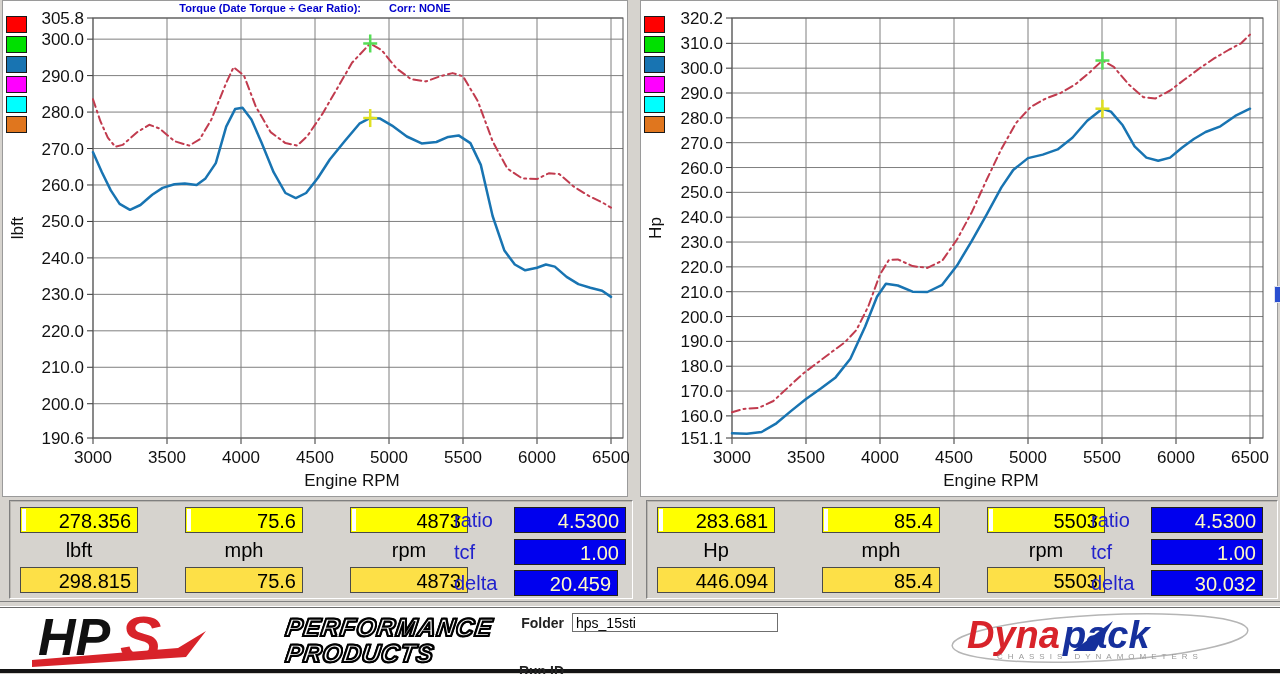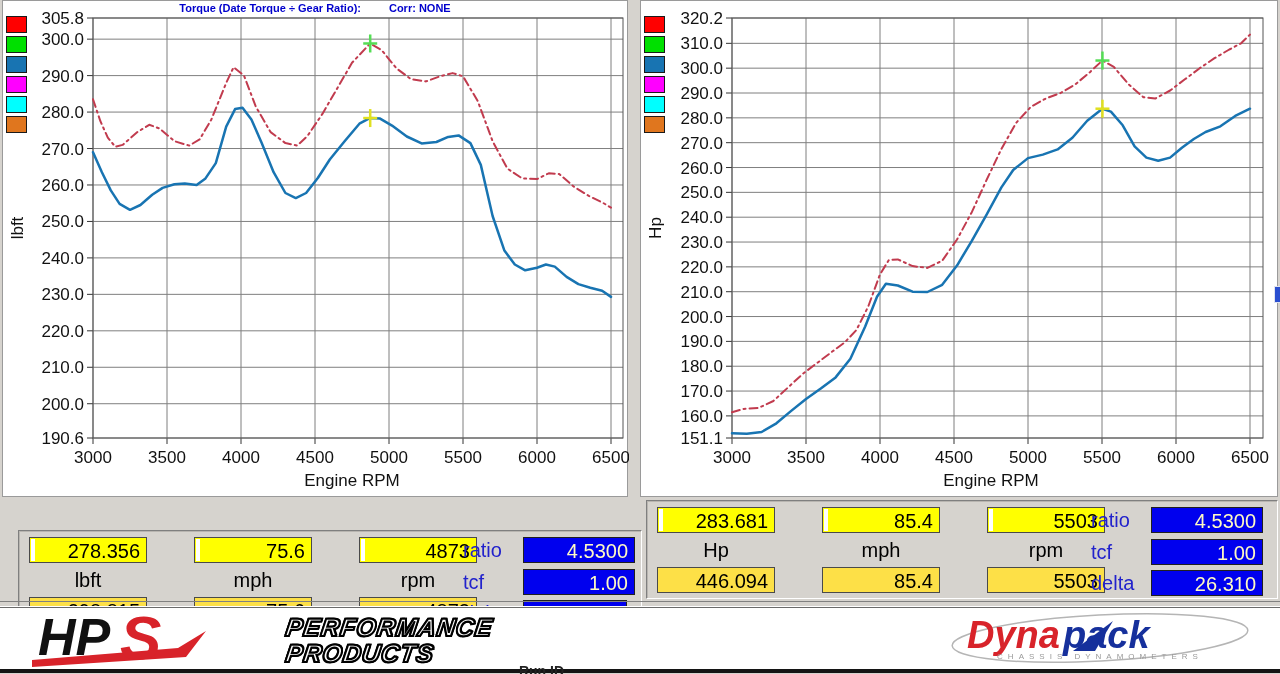--- a/index.html
+++ b/index.html
@@ -225,21 +225,21 @@
           <line x1="461.444" y1="50.53151981076278" x2="461.444" y2="68.53151981076277" stroke="#55dd55" stroke-width="2.5"></line>
         </g>
         <polyline points="91.0,432.3 105.8,432.8 120.6,431.0 135.4,422.3 150.2,409.9 165.0,398.0 179.8,387.6 194.6,376.4 209.4,357.8 224.2,325.5 236.0,295.7 244.9,282.8 256.8,284.5 271.6,290.7 286.4,291.0 301.2,283.8 316.0,264.6 330.8,239.8 345.6,213.7 360.4,186.4 372.2,169.0 387.0,157.1 401.8,153.6 416.6,148.4 431.4,136.7 446.2,119.8 461.4,107.7 469.9,110.6 481.7,124.3 493.6,145.4 505.4,156.6 517.2,159.8 529.1,156.6 540.9,146.7 552.8,138.0 564.6,131.0 579.4,125.3 594.2,114.9 609.0,107.7" fill="none" stroke="#1874b2" stroke-width="2.5" stroke-linejoin="round" stroke-linecap="round"></polyline>
         <g>
           <line x1="454.444" y1="107.7036073329391" x2="468.444" y2="107.7036073329391" stroke="#e0e020" stroke-width="2.5"></line>
           <line x1="461.444" y1="98.7036073329391" x2="461.444" y2="116.7036073329391" stroke="#e0e020" stroke-width="2.5"></line>
         </g>
       </svg>
   </div>
 
-  <div class="readout" style="left:18px;width:622px;margin-top:30px;">
+  <div class="readout" style="left:9px;width:622px;">
     <div class="valbox yellow" style="left:10px;top:6px;width:118px;"><span>278.356</span></div>
     <div class="valbox yellow" style="left:175px;top:6px;width:118px;"><span>75.6</span></div>
     <div class="valbox yellow" style="left:340px;top:6px;width:118px;"><span>4873</span></div>
     <div class="unit-label" style="left:10px;top:38px;width:118px;">lbft</div>
     <div class="unit-label" style="left:175px;top:38px;width:118px;">mph</div>
     <div class="unit-label" style="left:340px;top:38px;width:118px;">rpm</div>
     <div class="valbox green" style="left:10px;top:66px;width:118px;"><span>298.815</span></div>
     <div class="valbox green" style="left:175px;top:66px;width:118px;"><span>75.6</span></div>
     <div class="valbox green" style="left:340px;top:66px;width:118px;"><span>4873</span></div>
     <div class="param-label" style="left:444px;top:8px;">ratio</div>
@@ -258,38 +258,42 @@
     <div class="unit-label" style="left:175px;top:38px;width:118px;">mph</div>
     <div class="unit-label" style="left:340px;top:38px;width:118px;">rpm</div>
     <div class="valbox green" style="left:10px;top:66px;width:118px;"><span>446.094</span></div>
     <div class="valbox green" style="left:175px;top:66px;width:118px;"><span>85.4</span></div>
     <div class="valbox green" style="left:340px;top:66px;width:118px;"><span>5503</span></div>
     <div class="param-label" style="left:444px;top:8px;">ratio</div>
     <div class="valbox bluebox" style="left:504px;top:6px;width:112px;"><span>4.5300</span></div>
     <div class="param-label" style="left:444px;top:40px;">tcf</div>
     <div class="valbox bluebox" style="left:504px;top:38px;width:112px;"><span>1.00</span></div>
     <div class="param-label" style="left:444px;top:71px;">delta</div>
-    <div class="valbox bluebox" style="left:504px;top:69px;width:112px;"><span>26.310</span></div>
+    <div class="valbox bluebox" style="left:504px;top:69px;width:112px;"><span>30.032</span></div>
   </div>
 
   <div class="footer-divider"></div>
 
   <div class="footer">
 
     <svg width="250" height="58" viewBox="0 0 250 58" style="position:absolute;left:28px;top:3px;">
       <polygon points="4,49 150,37 178,20 158,46 4,56" fill="#d8232a"></polygon>
       <text x="10" y="44" font-family="Liberation Sans, sans-serif" font-size="52" font-weight="bold" font-style="italic" fill="#111111">HP</text>
       <text x="92" y="48" font-family="Liberation Sans, sans-serif" font-size="62" font-weight="bold" font-style="italic" fill="#d8232a">S</text>
     </svg>
 
     <div style="position:absolute;left:286px;top:6px;">
       <div class="outline-text">PERFORMANCE</div>
       <div class="outline-text">PRODUCTS</div>
     </div>
 
+    <div class="field-row" style="left:492px;top:5px;width:290px;">
+      <label>Folder</label>
+      <input readonly="" value="hps_15sti" style="">
+    </div>
     <div class="field-row" style="left:492px;top:25px;width:290px;margin-top:28px;">
       <label>Run ID</label>
     </div>
 
     <svg width="310" height="56" viewBox="0 0 310 56" style="position:absolute;left:945px;top:3px;">
       <ellipse cx="155" cy="27" rx="148" ry="23" fill="none" stroke="#b5b5b5" stroke-width="1.5" transform="rotate(-3 155 27)"></ellipse>
       <polygon points="128,40 168,10 150,40" fill="#16309c"></polygon>
       <text x="22" y="37" font-family="Liberation Sans, sans-serif" font-size="38" font-weight="bold" font-style="italic" fill="#d8232a">Dyna</text>
       <text x="118" y="37" font-family="Liberation Sans, sans-serif" font-size="38" font-weight="bold" font-style="italic" fill="#16309c">pack</text>
       <text x="155" y="48" text-anchor="middle" font-family="Liberation Sans, sans-serif" font-size="8" letter-spacing="5" fill="#9a9a9a">CHASSIS DYNAMOMETERS</text>

